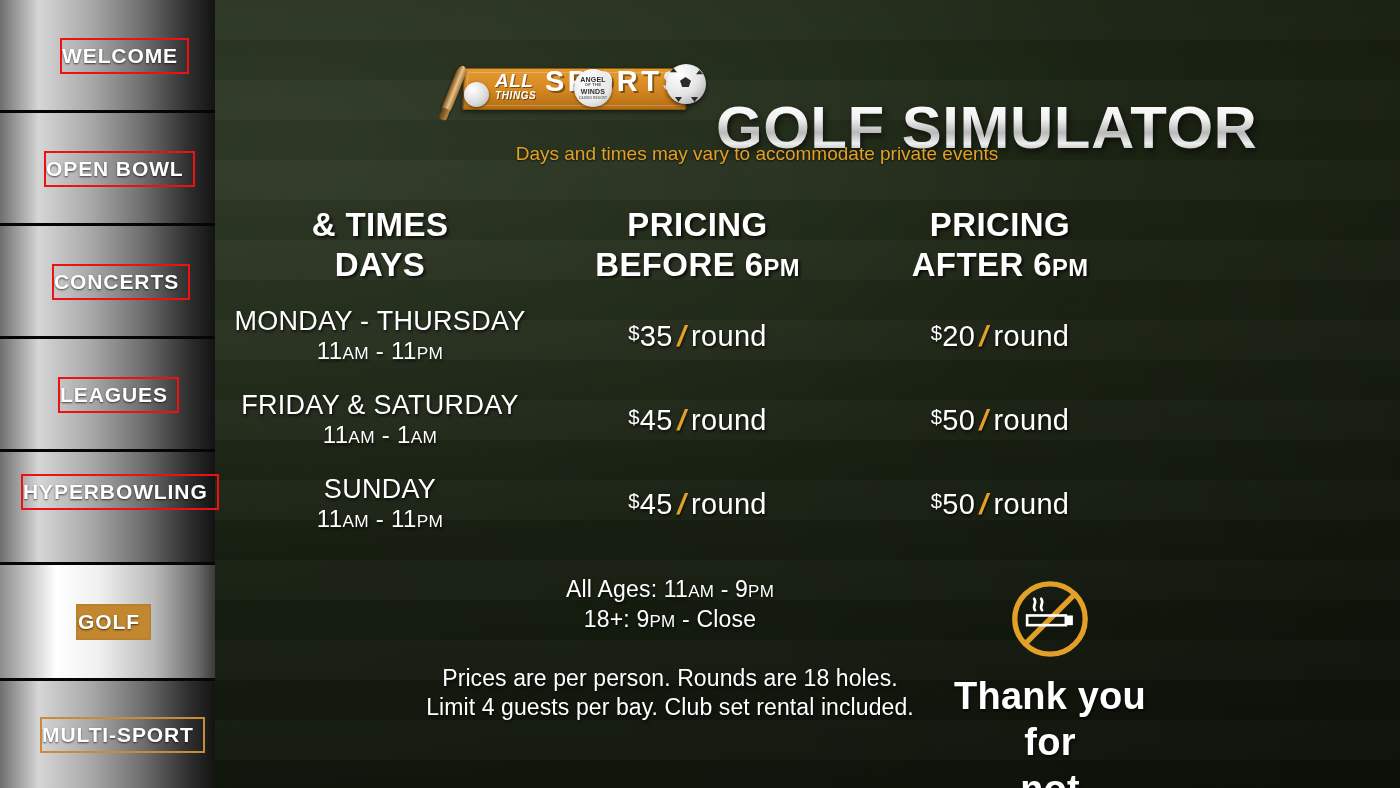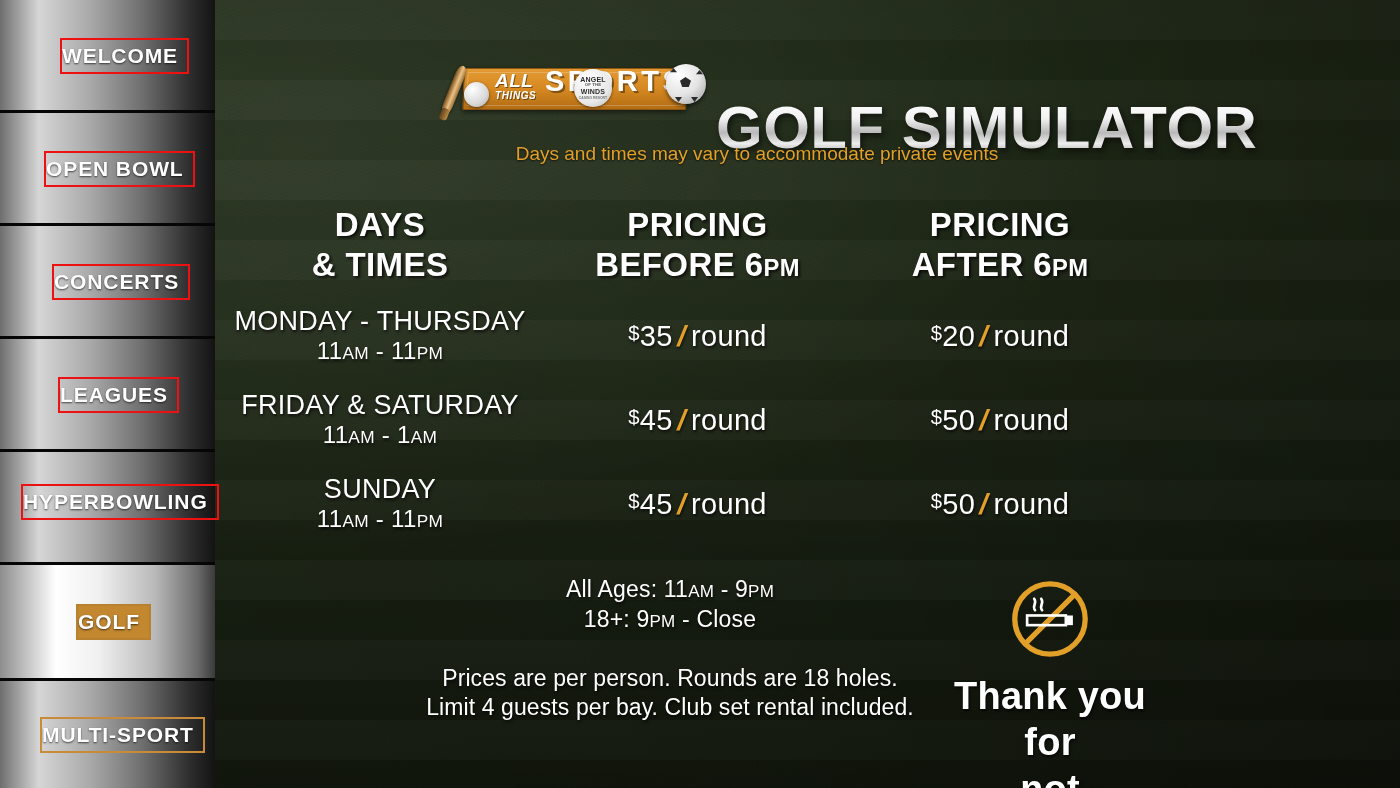--- a/index.html
+++ b/index.html
@@ -199,21 +199,21 @@
   <nav id="sidebar">
       <div class="navband" style="top: -4px; height: 111px;"></div>
       <div class="navlabel red" style="top: 38px; left: 60px;">WELCOME</div>
       <div class="navband" style="top: 110px; height: 113px;"></div>
       <div class="navlabel red" style="top: 151px; left: 44px;">OPEN BOWL</div>
       <div class="navband" style="top: 223px; height: 113px;"></div>
       <div class="navlabel red" style="top: 264px; left: 52px;">CONCERTS</div>
       <div class="navband" style="top: 336px; height: 113px;"></div>
       <div class="navlabel red" style="top: 377px; left: 58px;">LEAGUES</div>
       <div class="navband" style="top: 449px; height: 113px;"></div>
-      <div class="navlabel red" style="top: 484px; left: 21px;">HYPERBOWLING</div>
+      <div class="navlabel red" style="top: 474px; left: 21px;">HYPERBOWLING</div>
       <div class="navband active" style="top: 562px; height: 116px;"></div>
       <div class="navlabel orange-fill" style="top: 604px; left: 76px;">GOLF</div>
       <div class="navband" style="top: 678px; height: 114px;"></div>
       <div class="navlabel orange-outline" style="top: 717px; left: 40px;">MULTI-SPORT</div>
     </nav>
 
   <div id="logo">
     <div class="ribbon">
       <div class="ribbon-in"></div>
     </div>
@@ -236,22 +236,22 @@
         <span class="p p5"></span>
     </div>
   </div>
 
   <h1 id="title">GOLF SIMULATOR</h1>
   <div id="subtitle">Days and times may vary to accommodate private events</div>
 
   <div id="table">
     <div class="trow hdr">
       <div class="cell c-days">
+          <div>&amp; TIMES</div>
           <div>DAYS</div>
-          <div>&amp; TIMES</div>
         </div>
       <div class="cell c-p1">
           <div>PRICING</div>
           <div>BEFORE 6<span class="sm">PM</span></div>
         </div>
       <div class="cell c-p2">
           <div>PRICING</div>
           <div>AFTER 6<span class="sm">PM</span></div>
         </div>
     </div>

